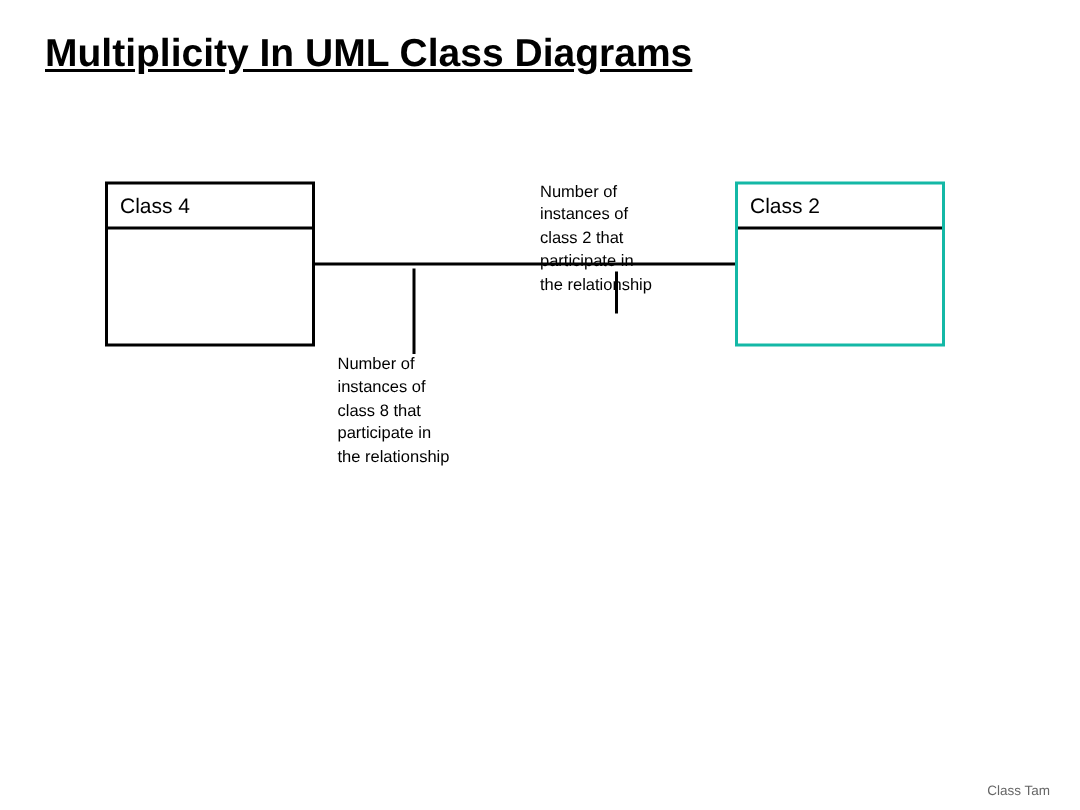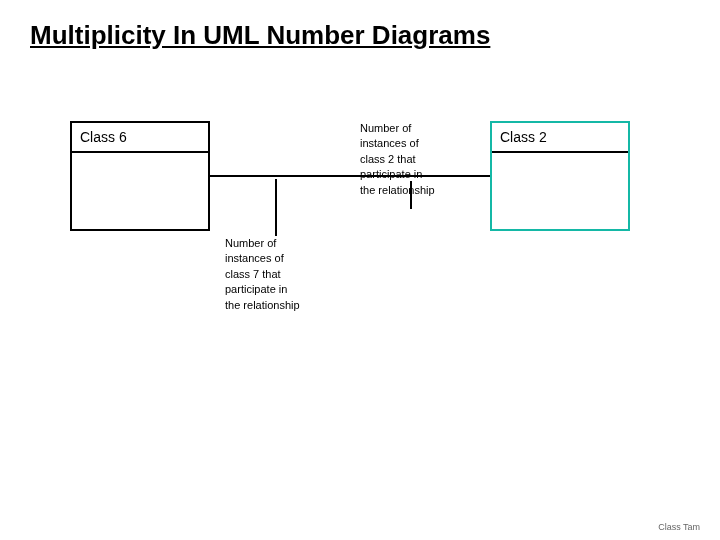--- a/index.html
+++ b/index.html
@@ -139,26 +139,26 @@
       right: 20px;
       font-size: 9px;
       color: #666;
     }
   </style>
 </head>
 <body>
 
 <div class="page-container">
 
-  <div class="page-title">Multiplicity In UML Number Diagrams</div>
+  <div class="page-title">Multiplicity In UML Class Diagrams</div>
 
   <div class="diagram-area">
 
     <div class="class1-box">
-      <div class="class1-header">Class 6</div>
+      <div class="class1-header">Class 4</div>
       <div class="class1-body"></div>
     </div>
 
     <div class="class2-box">
       <div class="class2-header">Class 2</div>
       <div class="class2-body"></div>
     </div>
 
     <div class="connector-line"></div>
 
@@ -168,21 +168,21 @@
       <span>class 2 that</span><br>
       <span>participate in</span><br>
       <span>the relationship</span>
     </div>
 
     <div class="arrow-class2"></div>
 
     <div class="label-class1">
       <span>Number of</span><br>
       <span>instances of</span><br>
-      <span>class 7 that</span><br>
+      <span>class 8 that</span><br>
       <span>participate in</span><br>
       <span>the relationship</span>
     </div>
 
     <div class="arrow-class1"></div>
 
   </div>
 
   <div class="footer">Class Tam</div>
 

